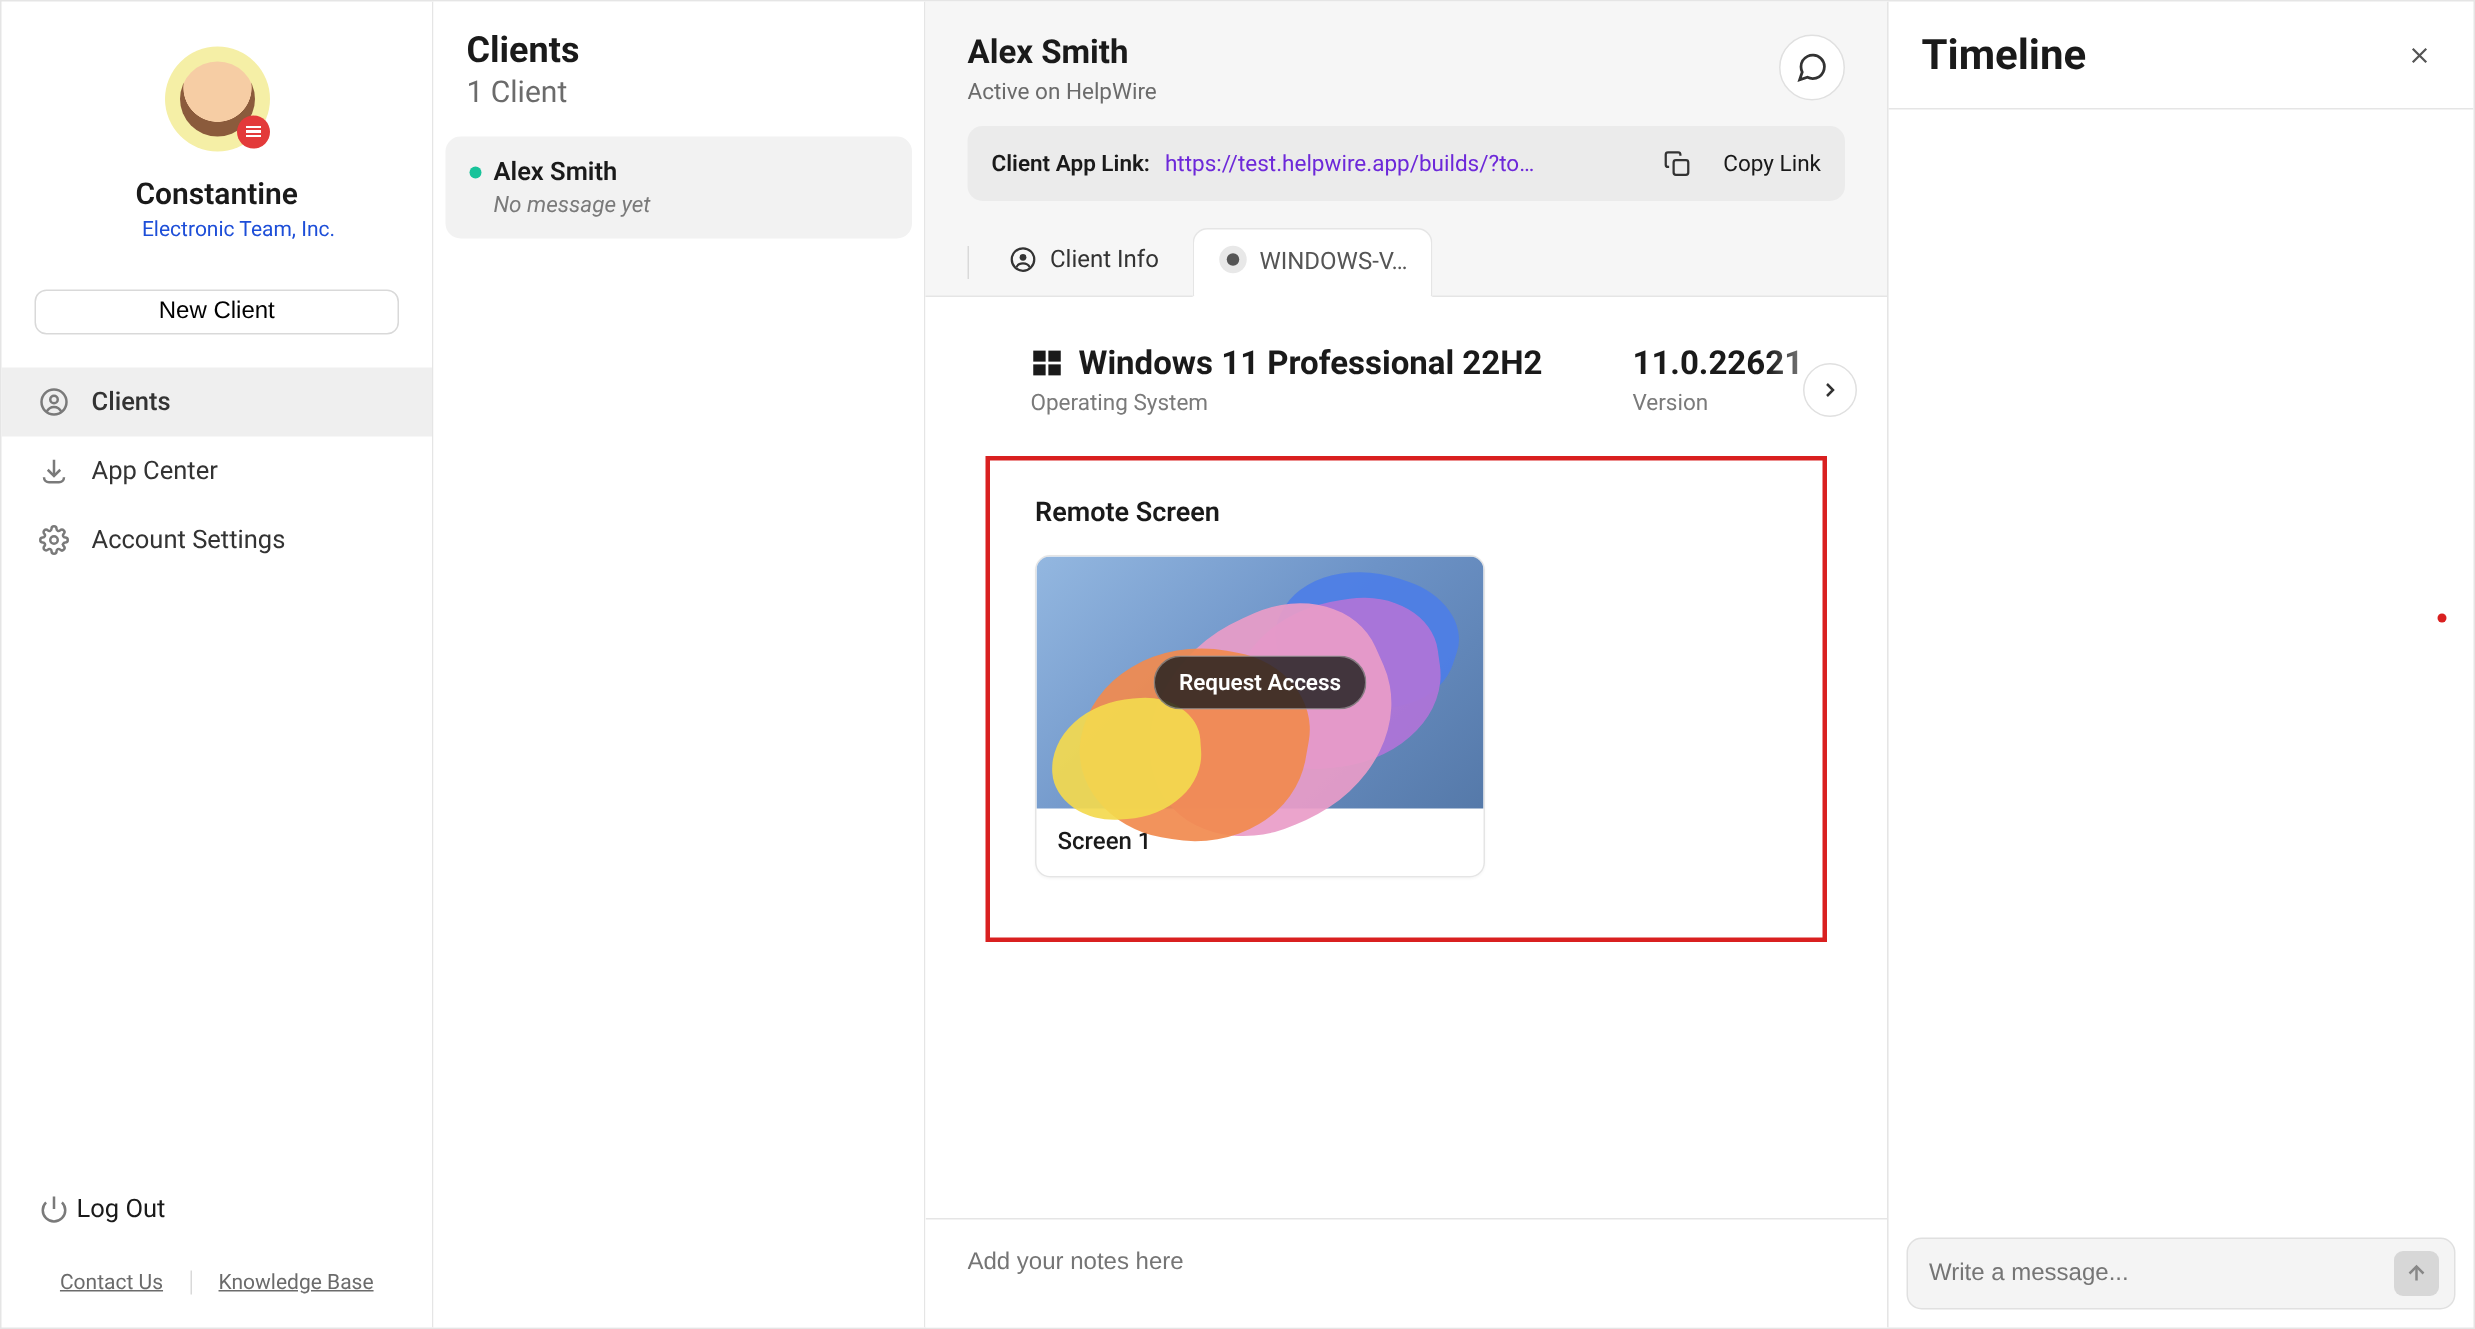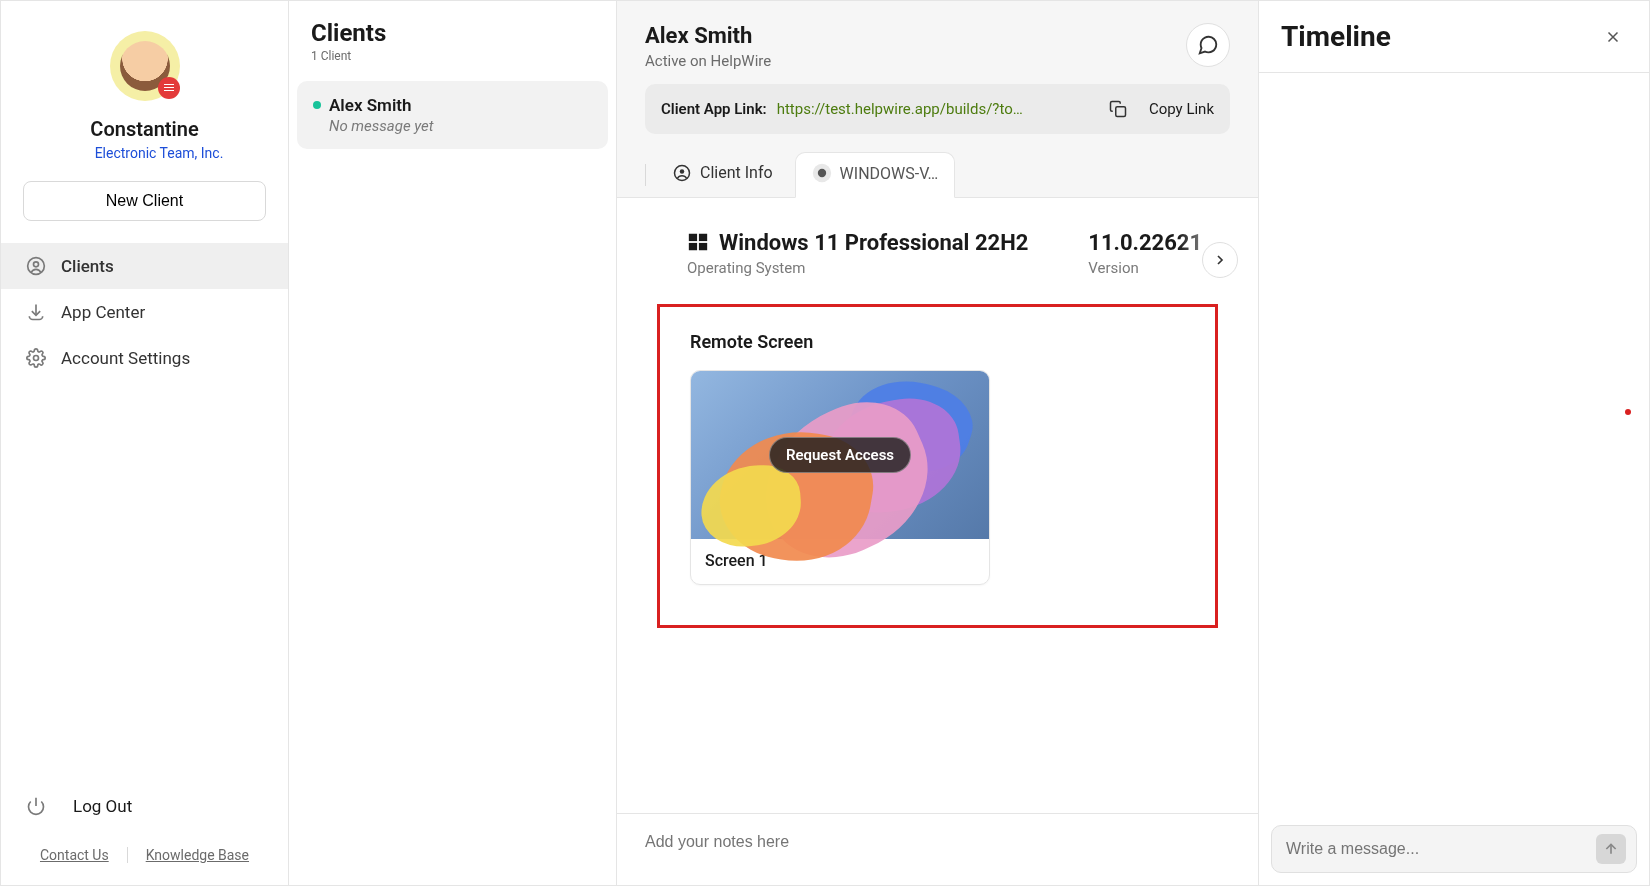--- a/index.html
+++ b/index.html
@@ -8,51 +8,51 @@
 
   
   .sidebar-left { width: 288px; border-right: 1px solid #e5e5e5; display: flex; flex-direction: column; }
   .profile-block { display: flex; flex-direction: column; align-items: center; padding-top: 30px; }
   .avatar-wrap { position: relative; width: 70px; height: 70px; border-radius: 50%; background: #f5efa6; display:flex; align-items:center; justify-content:center;}
   .avatar-face { width:50px; height:50px; border-radius:50%; background: radial-gradient(circle at 50% 35%, #f6cda4 55%, #8b5b3c 56%);}
   .avatar-badge { position:absolute; bottom:2px; right:0; width:22px; height:22px; border-radius:50%; background:#e33a3a; display:flex; align-items:center; justify-content:center;}
   .avatar-badge::before { content:""; width:10px; height:8px; background: repeating-linear-gradient(#fff,#fff 1.5px, transparent 1.5px, transparent 3px); }
   .profile-name { margin-top:16px; font-size:20px; font-weight:600; }
   .profile-org { margin-top:4px; font-size:14px; color:#1d4ed8;margin-left:29px; }
-  .new-client-btn { margin:20px 22px 14px; height:40px; border:1px solid #d9d9d9; border-radius:8px; background:#fff; font-size:16px; font-weight:500; cursor:pointer;}
+  .new-client-btn { margin:32px 22px 14px; height:30px; border:1px solid #d9d9d9; border-radius:8px; background:#fff; font-size:16px; font-weight:500; cursor:pointer;}
   .nav-list { margin-top:8px; }
   .nav-item { display:flex; align-items:center; gap:14px; padding:12px 24px; font-size:17px; color:#333; cursor:pointer;}
   .nav-item.active { background:#efefef; font-weight:500;}
   .nav-icon { width:22px; height:22px; display:flex; align-items:center; justify-content:center; color:#7a7a7a;}
   .sidebar-left .spacer { flex:1; }
-  .logout-row { display:flex; align-items:center; gap:26px; padding:12px 24px; font-size:17px; cursor:pointer; }
+  .logout-row { display:flex; align-items:center; gap:4px; padding:12px 24px; font-size:17px; cursor:pointer; }
   .bottom-links { display:flex; justify-content:center; gap:0; padding:18px 18px 22px; font-size:14px;}
   .bottom-links a { color:#6b6b6b; text-decoration:underline; padding:0 18px;}
   .bottom-links .divider { width:1px; background:#d9d9d9;}
 
   
   .clients-col { width: 328px; border-right:1px solid #e5e5e5; background:#fff; display:flex; flex-direction:column;}
   .clients-header { padding:18px 22px 10px;}
   .clients-header .title { font-size:24px; font-weight:700;}
-  .clients-header .count { font-size:12px; color:#6b6b6b; margin-top:2px;}
+  .clients-header .count { font-size:20px; color:#6b6b6b; margin-top:2px;}
   .client-card { background:#f2f2f2; border-radius:10px; margin:8px 8px 0 8px; padding:14px 16px; cursor:pointer;}
   .client-name-row { display:flex; align-items:center; gap:8px;}
   .status-dot { width:8px; height:8px; border-radius:50%; background:#18c39a; }
   .client-name { font-size:17px; font-weight:600; }
   .client-sub { font-size:15px; color:#7a7a7a; font-style:italic; margin-top:2px; margin-left:16px;}
 
   
   .detail-col { flex:1; min-width:0; background:#f6f6f6; border-right:1px solid #e5e5e5; display:flex; flex-direction:column; }
   .detail-header { display:flex; align-items:flex-start; justify-content:space-between; padding:22px 28px 14px 28px; }
   .detail-title { font-size:22px; font-weight:700; }
   .detail-sub { font-size:15px; color:#6b6b6b; margin-top:4px;}
   .chat-btn { width:44px; height:44px; border-radius:50%; border:1px solid #e0e0e0; background:#fff; display:flex; align-items:center; justify-content:center; cursor:pointer;}
   .link-bar { margin:0 28px; background:#ebebeb; border-radius:10px; height:50px; display:flex; align-items:center; padding:0 16px; gap:10px;}
   .link-label { font-size:15px; font-weight:600; }
-  .link-url { font-size:15px; color:#4d7c0f; white-space:nowrap; overflow:hidden; text-overflow:ellipsis; flex:1;}
+  .link-url { font-size:15px; color:#6d28d9; white-space:nowrap; overflow:hidden; text-overflow:ellipsis; flex:1;}
   .copy-link { display:flex; align-items:center; gap:22px; font-size:15px; cursor:pointer;}
   .tabs { display:flex; align-items:center; padding:18px 28px 0; gap:6px; border-bottom:1px solid #e5e5e5;}
   .tab { display:flex; align-items:center; gap:8px; padding:10px 16px 14px; font-size:16px; color:#333; cursor:pointer; border-top-left-radius:10px; border-top-right-radius:10px;}
   .tab .ticon { width:20px; height:20px; display:flex; align-items:center; justify-content:center;}
   .tab.active { background:#fff; border:1px solid #e5e5e5; border-bottom:1px solid #fff; margin-bottom:-1px; color:#555;}
   .tab-sep { width:1px; height:22px; background:#d9d9d9; margin-right:4px;}
   .detail-body { flex:1; background:#fff; overflow:hidden; position:relative; display:flex; flex-direction:column;}
   .sysinfo-row { display:flex; align-items:center; padding:30px 40px 20px; position:relative;}
   .sysinfo-block { text-align:left; padding:0 30px;}
   .sysinfo-sep { width:1px; height:50px; background:#e5e5e5;}

